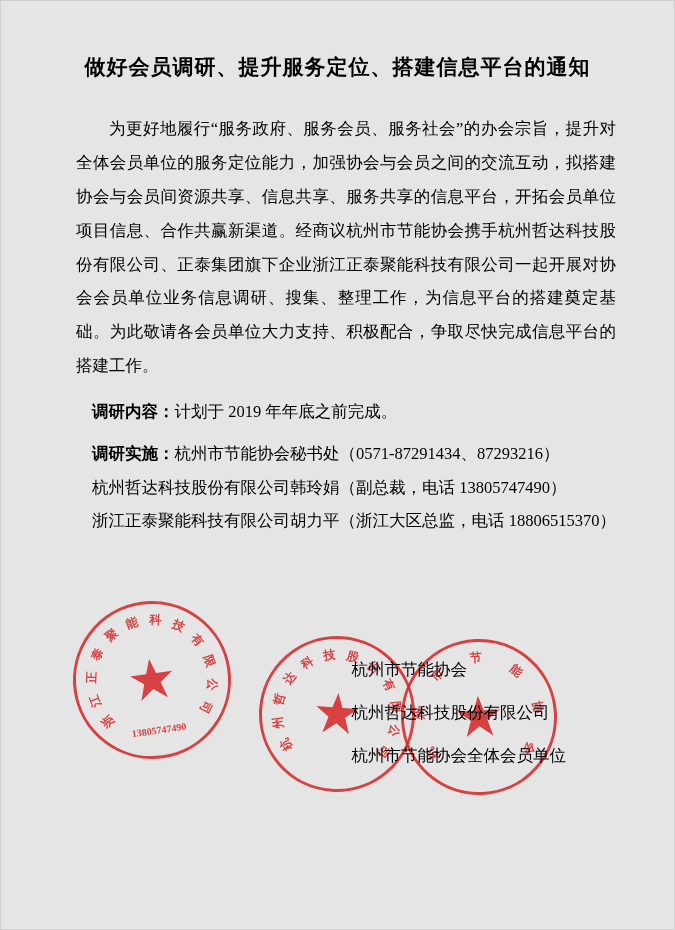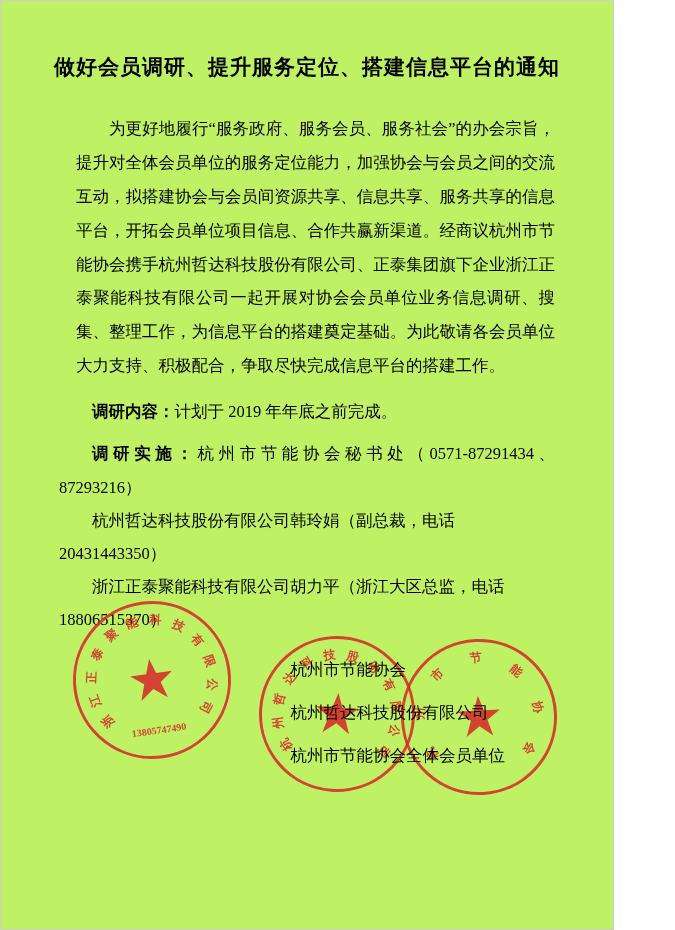--- a/index.html
+++ b/index.html
@@ -10,25 +10,25 @@
   body {
     width: 675px;
     height: 930px;
     font-family: "Liberation Serif", "DejaVu Serif", serif;
     color: #000000;
     position: relative;
     overflow: hidden;
   }
   .page {
     position: relative;
-    width: 614px;
+    width: 675px;
     height: 930px;
     box-sizing: border-box;
     border: 1px solid #cfcfcf;
-    background: #bef264;
+    background: #e5e5e5;
   }
   .doc-title {
     margin: 0;
     padding: 52px 40px 0 40px;
     text-align: center;
     font-size: 21px;
     font-weight: bold;
     letter-spacing: 1px;
     line-height: 1.4;
   }
@@ -151,21 +151,21 @@
     <div class="gap-xs"></div>
 
 
     <div class="gap-xs"></div>
 
 
     <p class="item">
       <span class="label">调研实施：</span><span>杭州市节能协会秘书处（0571-87291434、87293216）</span>
     </p>
 
-    <p class="contact">杭州哲达科技股份有限公司韩玲娟（副总裁，电话 20431443350）</p>
+    <p class="contact">杭州哲达科技股份有限公司韩玲娟（副总裁，电话 13805747490）</p>
     <p class="contact">浙江正泰聚能科技有限公司胡力平（浙江大区总监，电话 18806515370）</p>
   </div>
 
   <div class="stamp stamp-1">
     <div class="ring-text">
         <span style="transform: rotate(-125deg) translate(0px, -60px) translate(-50%, -50%) rotate(0deg);">浙</span>
         <span style="transform: rotate(-102.273deg) translate(0px, -60px) translate(-50%, -50%) rotate(0deg);">江</span>
         <span style="transform: rotate(-79.5455deg) translate(0px, -60px) translate(-50%, -50%) rotate(0deg);">正</span>
         <span style="transform: rotate(-56.8182deg) translate(0px, -60px) translate(-50%, -50%) rotate(0deg);">泰</span>
         <span style="transform: rotate(-34.0909deg) translate(0px, -60px) translate(-50%, -50%) rotate(0deg);">聚</span>

